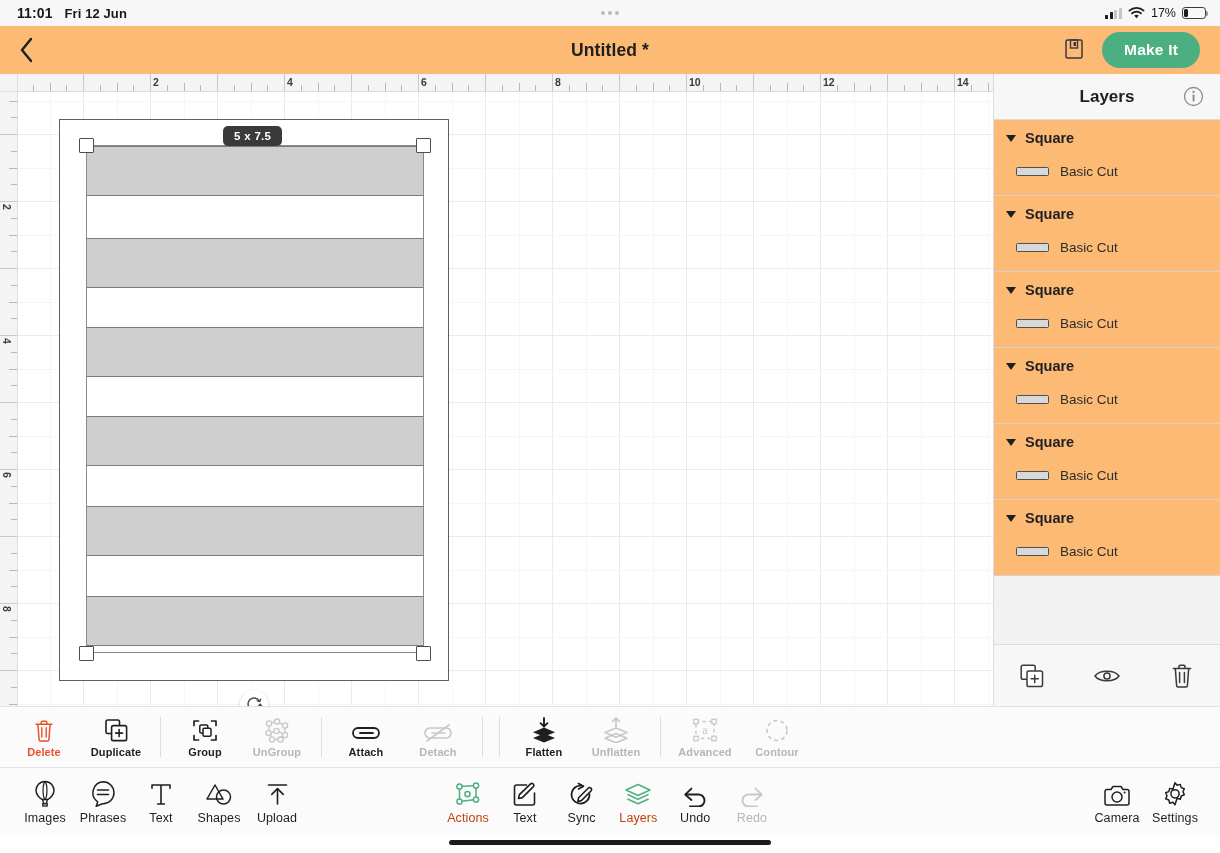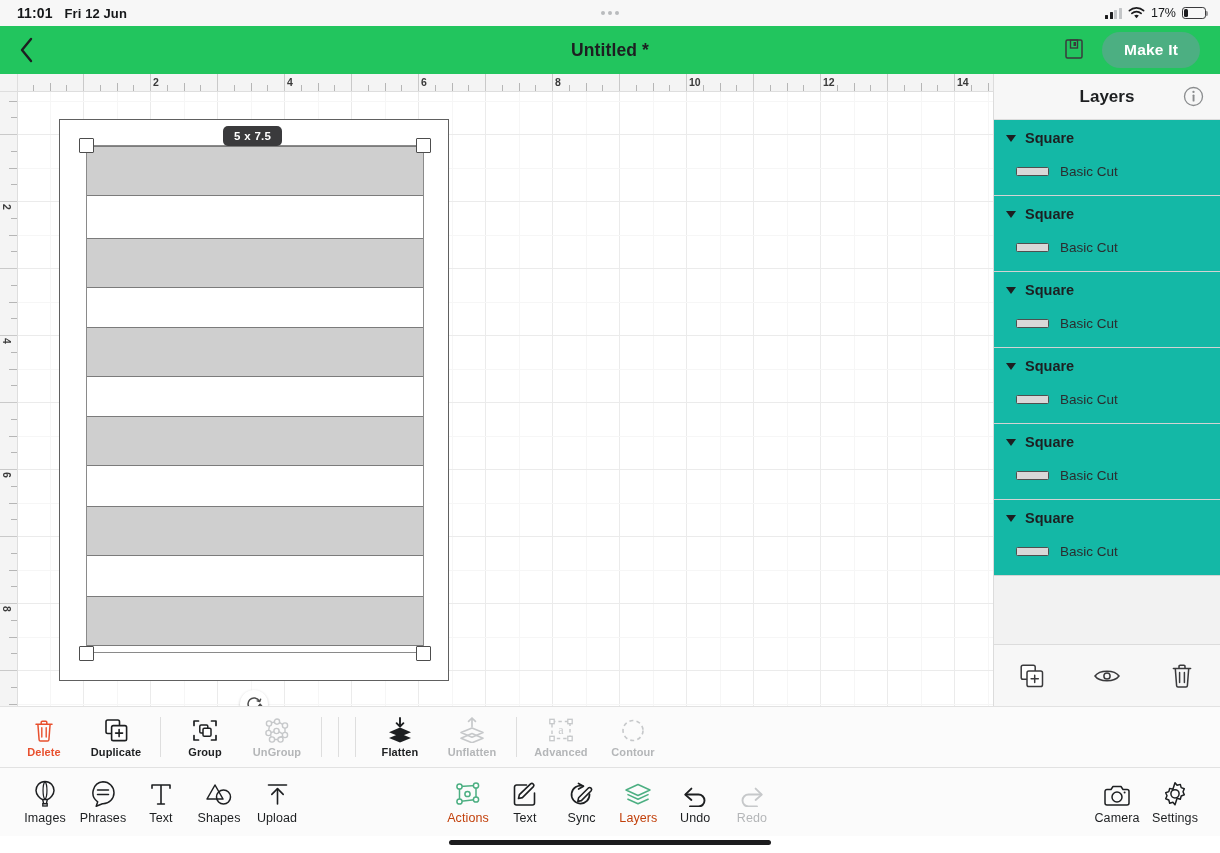--- a/index.html
+++ b/index.html
@@ -43,21 +43,21 @@
     content: ""; position: absolute; right: -3.4px; top: 3.4px;
     width: 2px; height: 4.4px; background: #9a9a9c;
     border-radius: 0 1.5px 1.5px 0;
   }
   .batt .fill { position: absolute; left: 1.3px; top: 1.3px; bottom: 1.3px;
                 width: 4px; background: #1c1c1e; border-radius: 1.5px; }
 
   
   .header {
     position: absolute; top: 26px; left: 0; width: 1220px; height: 48px;
-    background: #22c55e;
+    background: #fdba74;
     display: flex; align-items: center;
   }
   .back-btn {
     position: absolute; left: 8px; width: 36px; height: 36px;
     display: flex; align-items: center; justify-content: center;
   }
   .title {
     position: absolute; left: 0; right: 0; text-align: center;
     font-size: 17.5px; font-weight: 600; color: #1d1f21; letter-spacing: .1px;
   }
@@ -150,21 +150,21 @@
   }
   .layers-head {
     height: 46px; background: #f7f7f7;
     border-bottom: 1px solid #dcdcdc;
     display: flex; align-items: center; justify-content: center;
     position: relative; flex: 0 0 auto;
   }
   .layers-title { font-size: 17px; font-weight: 700; color: #1d1f21; }
   .info-icon { position: absolute; right: 16px; width: 21px; height: 21px; }
   .layers-list { flex: 1 1 auto; overflow: hidden; }
-  .layer-group { background: #14b8a6; border-bottom: 1px solid #d3d3d3; }
+  .layer-group { background: #fdba74; border-bottom: 1px solid #d3d3d3; }
   .layer-group-head {
     display: flex; align-items: center; gap: 9px;
     padding: 10px 12px 8px 12px;
   }
   .caret { width: 0; height: 0; border-left: 5.5px solid transparent;
            border-right: 5.5px solid transparent; border-top: 7px solid #1d1f21; }
   .layer-name { font-size: 14.5px; font-weight: 700; color: #1d1f21; }
   .layer-child { display: flex; align-items: center; gap: 11px; padding: 10px 12px 16px 22px; }
   .cut-thumb {
     width: 33px; height: 9px; background: #d8d8d8;
@@ -623,20 +623,41 @@
               <path d="M8.3 4.9 L11.6 4 M16.4 4.4 L19.6 6.5 M6.4 8 L5.7 12.4 M22 10 V14.5
                        M8 14.6 L11 13.6 M16 13.6 L19.5 15.9 M7.5 17.3 L8.3 19 M15.4 20.2 L19.8 18.2
                        M11.6 21.5 H14.9"></path>
             </g>
           </svg>
         </span>
         <span class="tb-label">UnGroup</span>
       </div>
     </div>
     <div class="tb-sep"></div>
+    <div class="tb-group">
+      <div class="tb-item">
+        <span class="tb-icon">
+          <svg width="30" height="20" viewBox="0 0 30 20">
+            <rect x="2" y="5" width="26" height="10" rx="5" stroke="#1d1f21" stroke-width="1.8" fill="none"></rect>
+            <path d="M22 10 H9" stroke="#1d1f21" stroke-width="1.8" stroke-linecap="round"></path>
+          </svg>
+        </span>
+        <span class="tb-label">Attach</span>
+      </div>
+      <div class="tb-item disabled">
+        <span class="tb-icon">
+          <svg width="30" height="20" viewBox="0 0 30 20">
+            <rect x="2" y="5" width="26" height="10" rx="5" stroke="#c6c8ca" stroke-width="1.7" fill="none"></rect>
+            <path d="M22 10 H9" stroke="#c6c8ca" stroke-width="1.7" stroke-linecap="round"></path>
+            <path d="M4 18 L26 2" stroke="#c6c8ca" stroke-width="1.7" stroke-linecap="round"></path>
+          </svg>
+        </span>
+        <span class="tb-label">Detach</span>
+      </div>
+    </div>
     <div class="tb-sep"></div>
     <div class="tb-sep"></div>
     <div class="tb-group">
       <div class="tb-item">
         <span class="tb-icon">
           <svg width="30" height="26" viewBox="0 0 30 26">
             <path d="M15 1 v8 M11.6 6.2 L15 9.6 L18.4 6.2" stroke="#1d1f21" stroke-width="1.9" fill="none" stroke-linecap="round" stroke-linejoin="round"></path>
             <path d="M15 10.6 L26 15.2 L15 19.8 L4 15.2 Z" fill="#1d1f21"></path>
             <path d="M15 16.4 L26 21 L15 25.6 L4 21 Z" fill="#1d1f21"></path>
           </svg>

